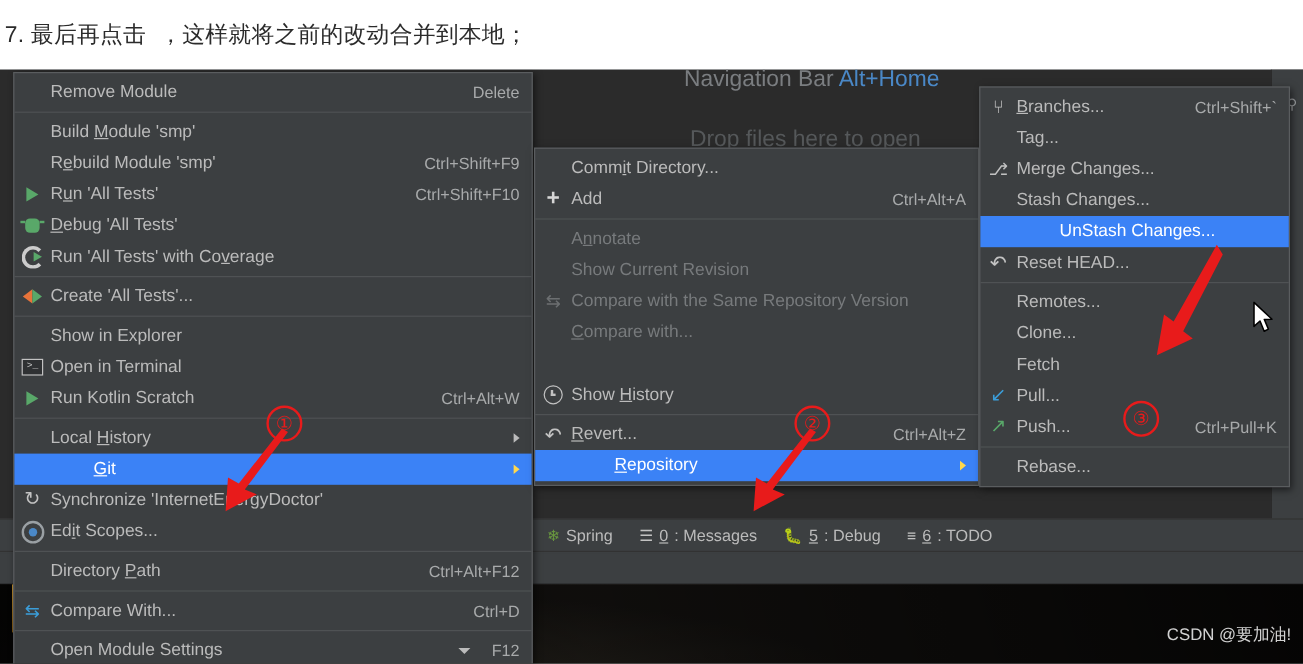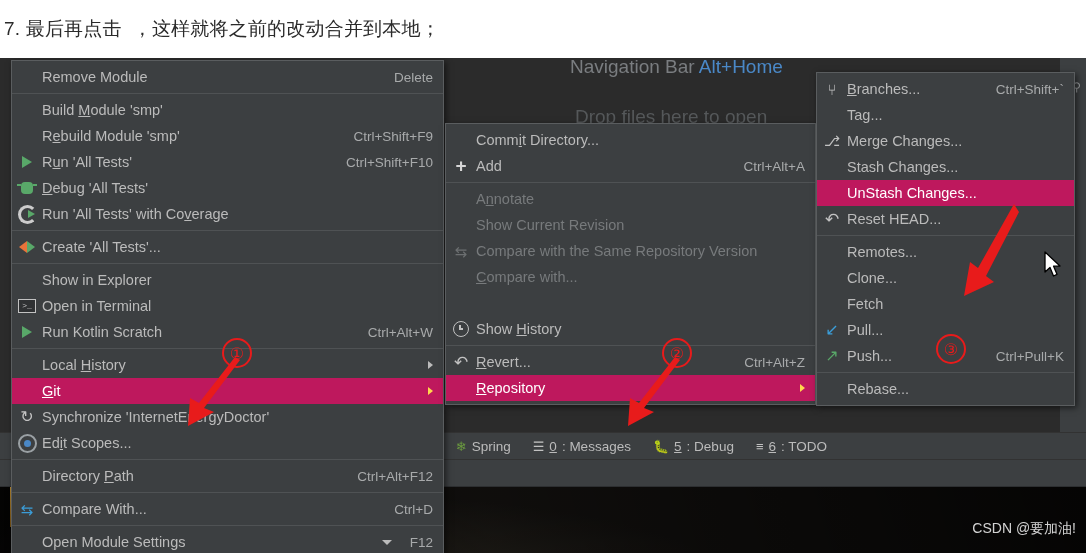--- a/index.html
+++ b/index.html
@@ -166,21 +166,21 @@
     position: relative;
     height: 26px;
     display: flex;
     align-items: center;
     color: #bbbbbb;
     font-size: 14.5px;
     padding: 0 10px 0 0;
     box-sizing: border-box;
     white-space: nowrap;
   }
-  .mi.sel { background: #be185d; color: #ffffff; }
+  .mi.sel { background: #3b82f6; color: #ffffff; padding-left: 36px; }
   .mi.dis { color: #777a7c; }
   .mi .ic {
     width: 30px;
     min-width: 30px;
     height: 26px;
     display: flex;
     align-items: center;
     justify-content: center;
   }
   .mi .lbl { flex: 1; }

